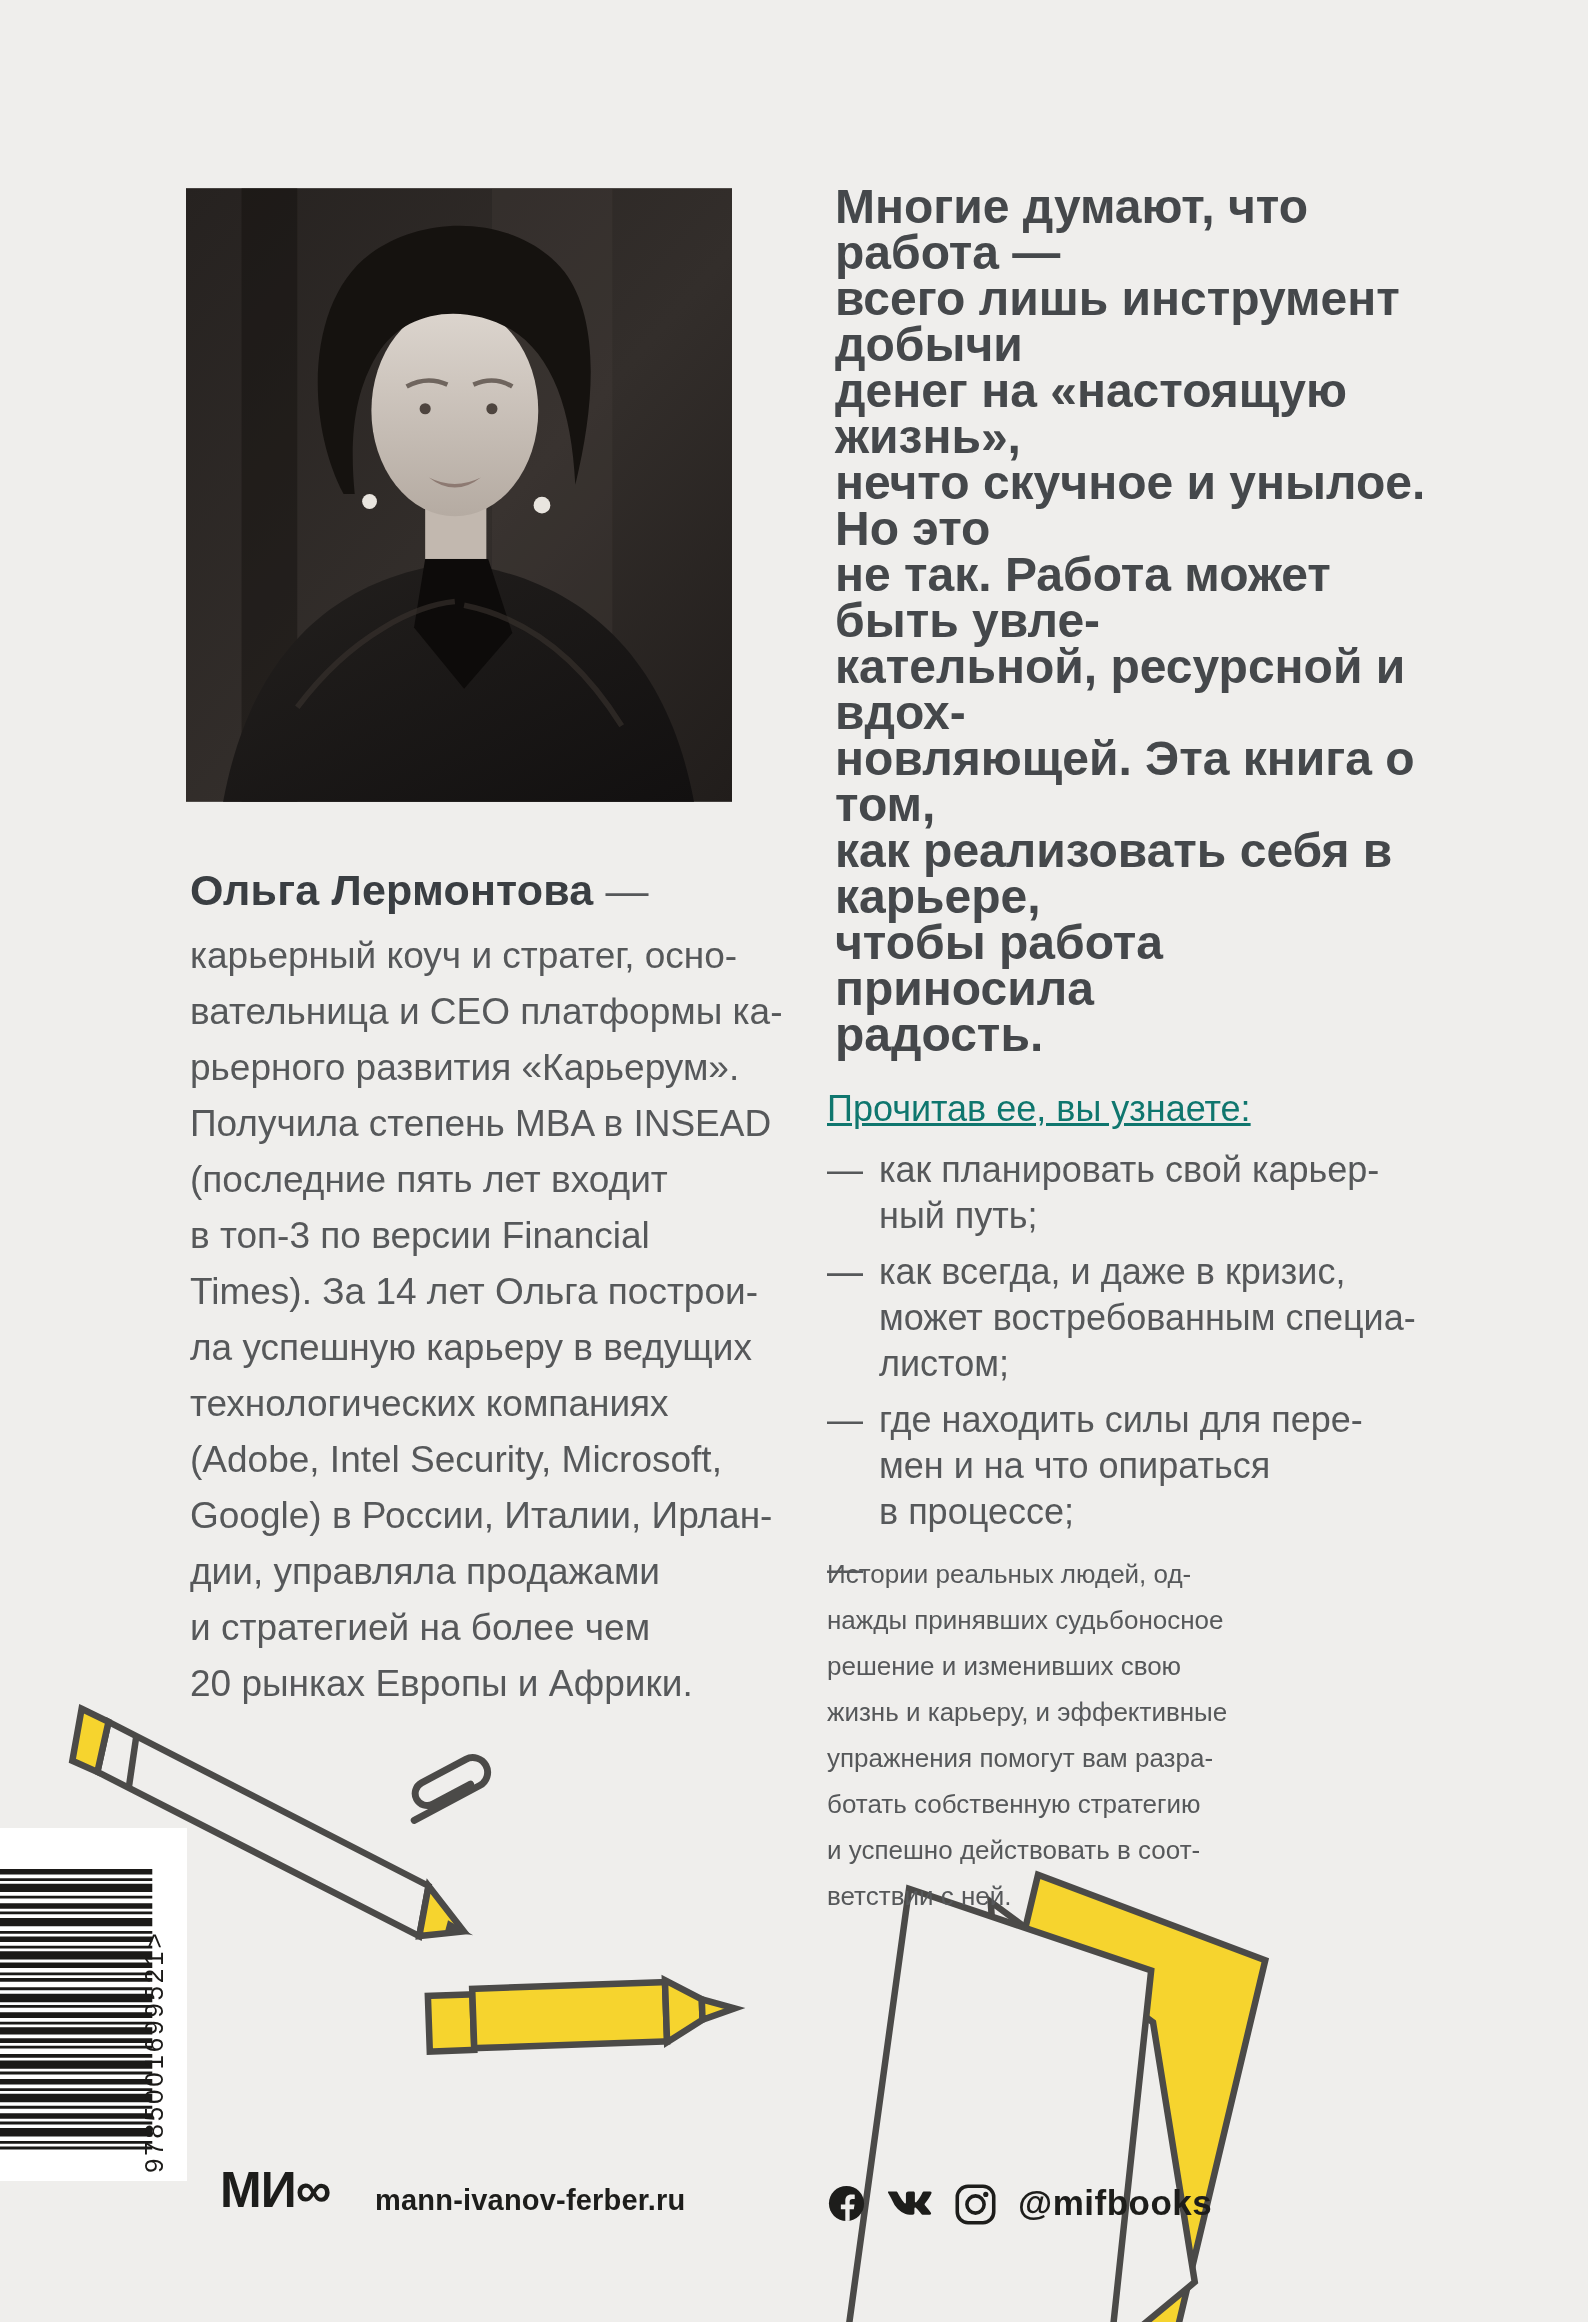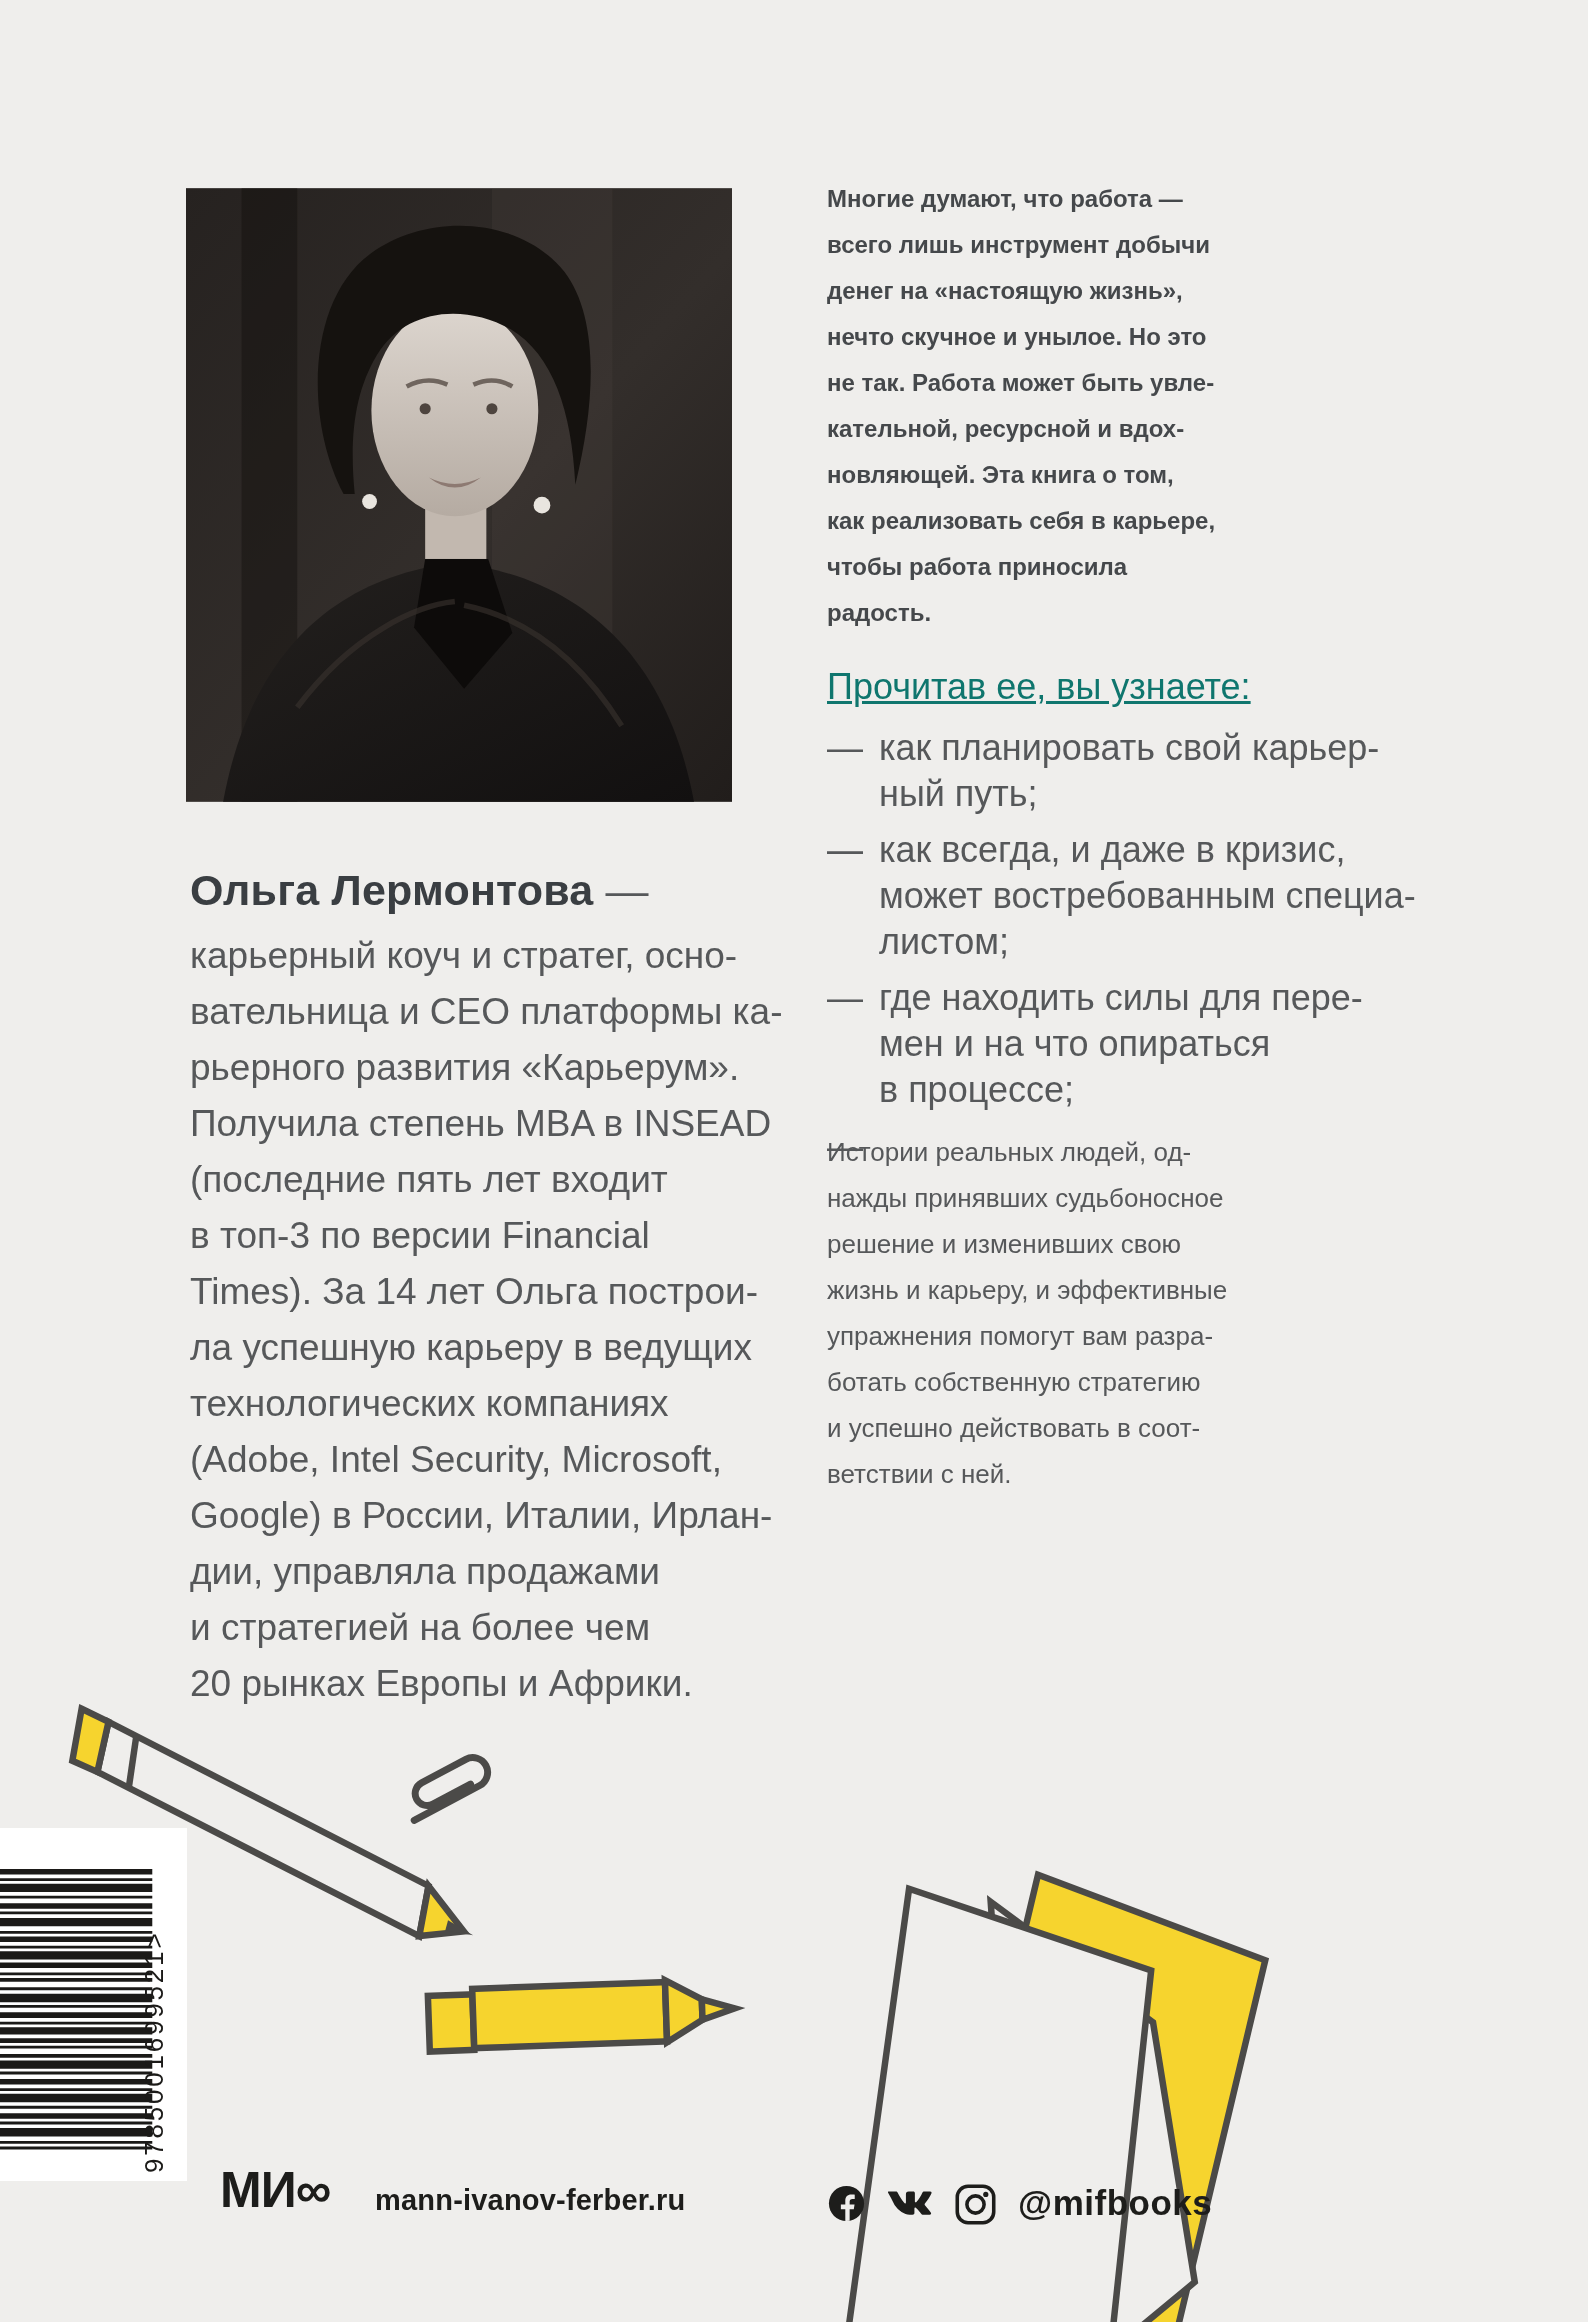--- a/index.html
+++ b/index.html
@@ -24,21 +24,21 @@
   }
   .author-name .suffix{font-weight:400;color:#56585a;}
   .author-bio{
     position:absolute;left:190px;top:928px;width:594px;z-index:3;
     font-size:37px;line-height:56px;color:#56585a;font-weight:400;
   }
 
   
   .annotation{position:absolute;left:827px;top:176px;width:612px;z-index:3;}
   .annotation .intro{
-    font-size:24px;line-height:46px;font-weight:700;color:#45484b;margin:0;
+    font-size:48px;line-height:46px;font-weight:700;color:#45484b;margin:8px;
   }
   .annotation .list-title{
     font-size:36px;line-height:46px;color:#0f766e;margin:28px 0 15px 0;text-decoration:underline;
   }
   .bullet{
     position:relative;padding-left:52px;margin:0 0 10.2px 0;
     font-size:36px;line-height:46px;color:#56585a;
   }
   .bullet .dash{position:absolute;left:0;top:0;}
   .annotation .outro{

